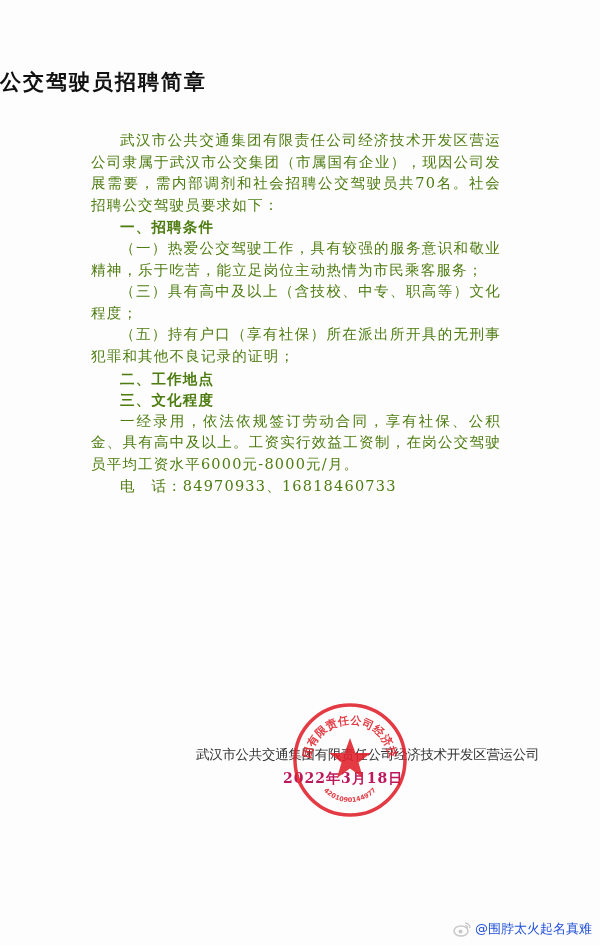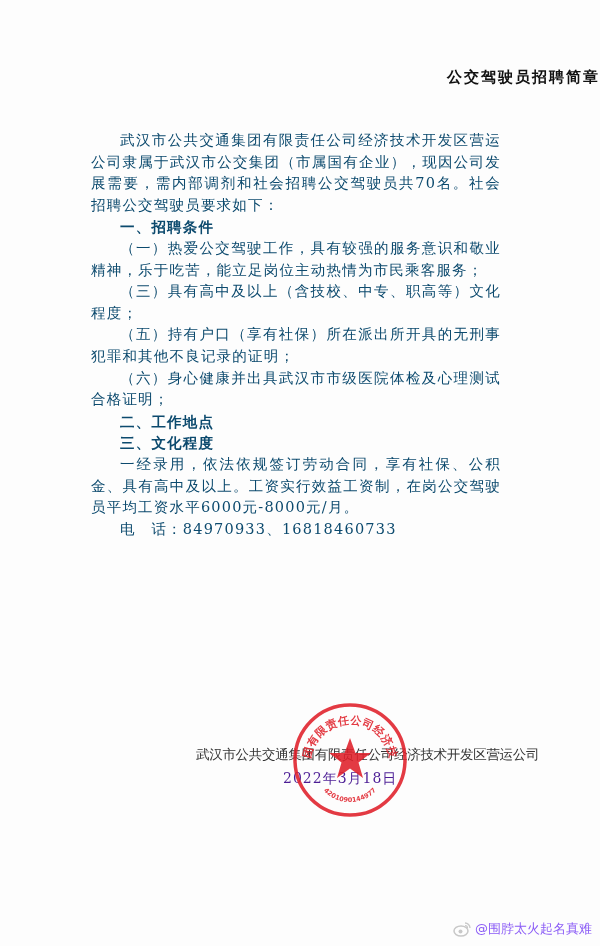--- a/index.html
+++ b/index.html
@@ -2,61 +2,60 @@
 <html><head>
 <meta charset="utf-8">
 <style>
   html, body { margin: 0; padding: 0; }
   body {
     width: 600px; height: 946px; background: #ffffff; position: relative; overflow: hidden;
     font-family: "DejaVu Serif", "Liberation Serif", serif; color: #1a1a1a;
   }
   .page { position: absolute; left: 0; top: 0; width: 600px; height: 946px; background: #fdfdfd; }
   .title {
-    position: absolute; top: 68px; left: 0; width: 600px; text-align: right;
+    position: absolute; top: 68px; left: 0; width: 600px; text-align: left;
     font-family: "DejaVu Sans", "Liberation Sans", sans-serif; font-weight: bold;
-    font-size: 15px; letter-spacing: 2px; color: #111;
+    font-size: 21px; letter-spacing: 2px; color: #111;
   }
   .body {
     position: absolute; left: 91px; top: 130px; width: 410px;
-    font-size: 14.5px; line-height: 21.6px; letter-spacing: 1.2px; color: #0c4a6e;
+    font-size: 14.5px; line-height: 21.6px; letter-spacing: 1.2px; color: #4d7c0f;
   }
   .body p { margin: 0; text-indent: 2em; text-align: justify; }
   .body p.head { font-weight: bold; }
   .sign-company {
     position: absolute; left: 196px; top: 746px; font-size: 13.5px; color: #333;
     font-family: "DejaVu Sans", "Liberation Sans", sans-serif; letter-spacing: -0.3px; z-index: 1;
   }
   .sign-date {
-    position: absolute; left: 283px; top: 770px; font-size: 14px; color: #4c1d95; letter-spacing: 1px; z-index: 1;
+    position: absolute; left: 283px; top: 770px; font-size: 14px; color: #be185d; letter-spacing: 1px; z-index: 1; font-weight: bold;
   }
   .stamp {
     position: absolute; left: 292px; top: 702px; width: 116px; height: 116px; z-index: 2;
     opacity: 0.88;
   }
   .watermark {
     position: absolute; right: 8px; bottom: 8px; display: flex; align-items: center; gap: 4px;
-    font-family: "DejaVu Sans", "Liberation Sans", sans-serif; font-size: 13px; color: #8b5cf6;
+    font-family: "DejaVu Sans", "Liberation Sans", sans-serif; font-size: 13px; color: #1d4ed8;
     filter: blur(0.4px);
   }
   .wm-icon { width: 18px; height: 16px; }
 </style>
 </head>
 <body>
 
 <div class="page">
   <div class="title">公交驾驶员招聘简章</div>
 
   <div class="body">
     <p>武汉市公共交通集团有限责任公司经济技术开发区营运公司隶属于武汉市公交集团（市属国有企业），现因公司发展需要，需内部调剂和社会招聘公交驾驶员共70名。社会招聘公交驾驶员要求如下：</p>
     <p class="head">一、招聘条件</p>
     <p>（一）热爱公交驾驶工作，具有较强的服务意识和敬业精神，乐于吃苦，能立足岗位主动热情为市民乘客服务；</p>
     <p>（三）具有高中及以上（含技校、中专、职高等）文化程度；</p>
     <p>（五）持有户口（享有社保）所在派出所开具的无刑事犯罪和其他不良记录的证明；</p>
-    <p>（六）身心健康并出具武汉市市级医院体检及心理测试合格证明；</p>
     <p class="head">二、工作地点</p>
     <p class="head">三、文化程度</p>
     <p>一经录用，依法依规签订劳动合同，享有社保、公积金、具有高中及以上。工资实行效益工资制，在岗公交驾驶员平均工资水平6000元-8000元/月。</p>
     <p>电　话：84970933、16818460733</p>
   </div>
 
   <div class="sign-company">武汉市公共交通集团有限责任公司经济技术开发区营运公司</div>
   <div class="sign-date">2022年3月18日</div>
 
   <svg class="stamp" viewBox="0 0 116 116">

